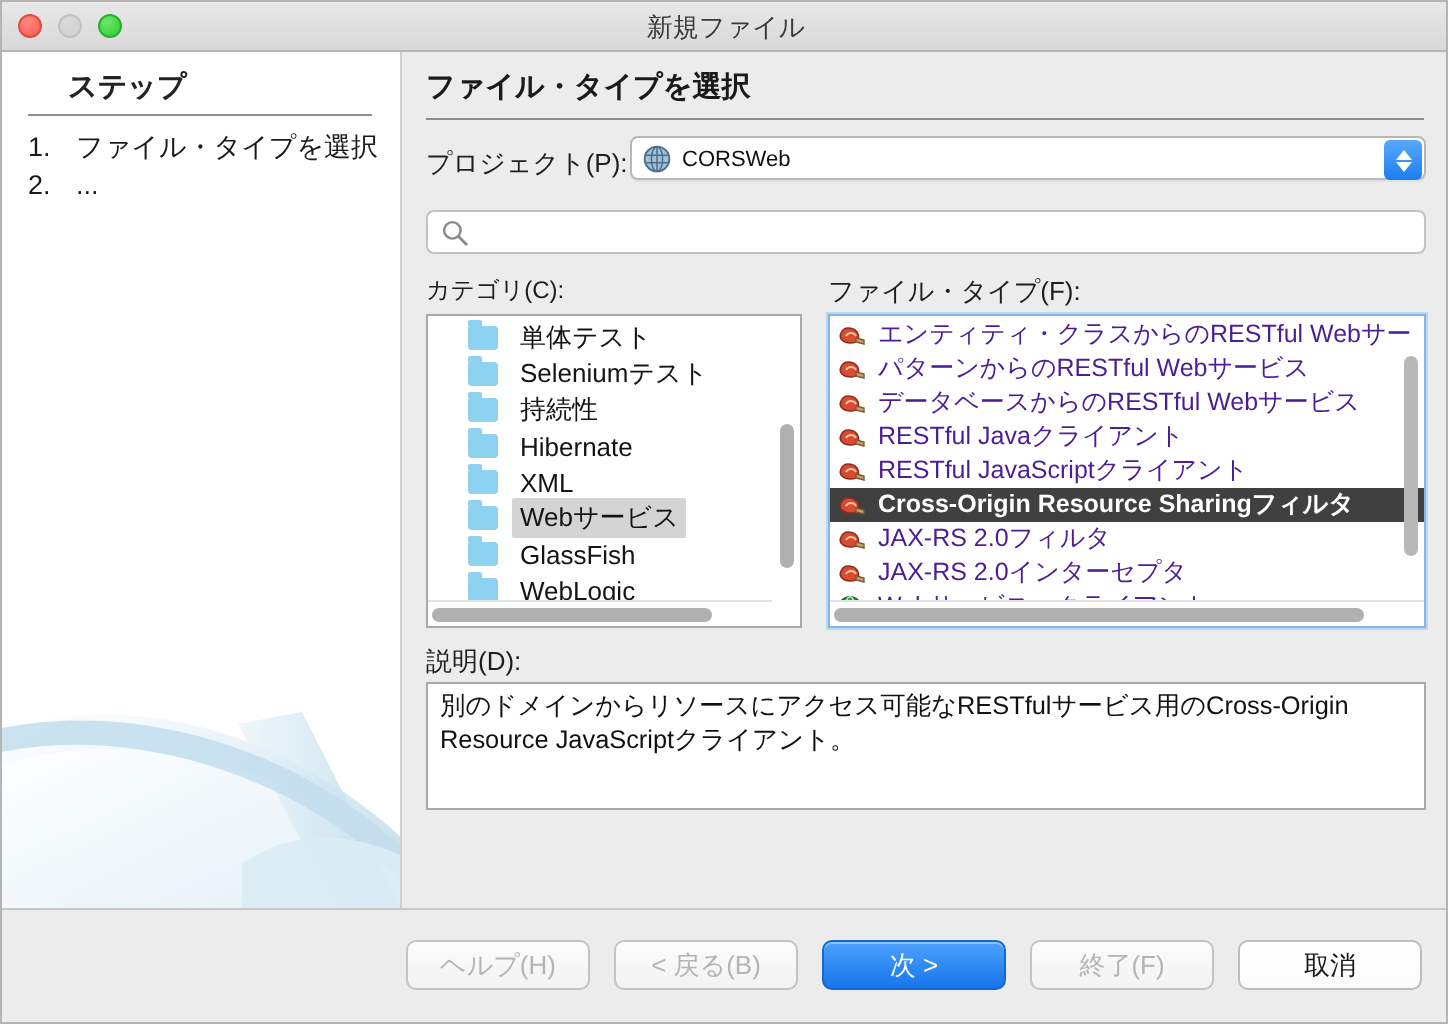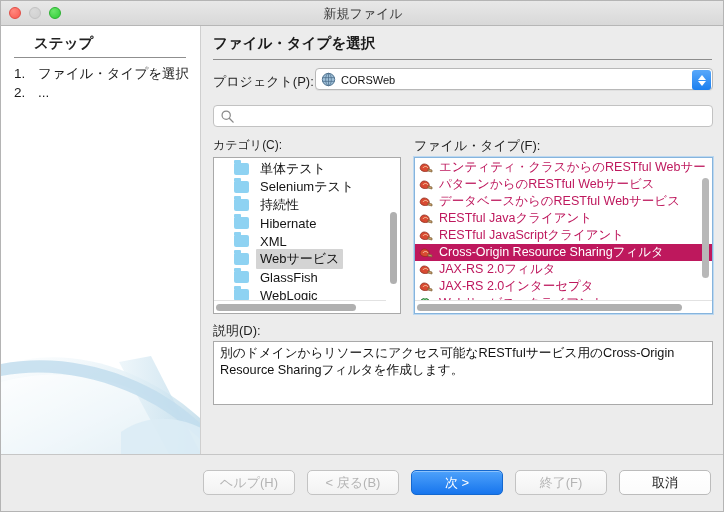--- a/index.html
+++ b/index.html
@@ -177,24 +177,24 @@
     width: 299px; height: 157px;
     background: #fff;
     border: 1px solid #86b4dd;
     outline: 1px solid #bcd8f0;
     overflow: hidden;
   }
   #type-items { position: absolute; left: 0; top: 1px; width: 297px; }
   .type-row {
     display: flex; align-items: center;
     height: 17px; padding-left: 3px;
-    font-size: 12.5px; color: #be185d;
+    font-size: 12.5px; color: #4c1d95;
     white-space: nowrap;
   }
-  .type-row.selected { background: #be185d; color: #fff; }
+  .type-row.selected { background: #404040; color: #fff; font-weight: bold; }
   .type-icon { width: 16px; height: 14px; flex: 0 0 16px; margin-right: 5px; }
   #type-vscroll {
     position: absolute; right: 3px; top: 20px;
     width: 7px; height: 100px; background: #b8b8b8; border-radius: 4px;
   }
   #type-hscroll-track {
     position: absolute; left: 0; bottom: 0; width: 297px; height: 13px;
     background: #fff; border-top: 1px solid #e2e2e2;
   }
   #type-hscroll-thumb {
@@ -442,21 +442,21 @@
         </div>
       </div>
       <div id="type-vscroll"></div>
       <div id="type-hscroll-track">
         <div id="type-hscroll-thumb"></div>
       </div>
     </div>
 
     <div id="desc-label">説明(D):</div>
     <div id="desc-box">
-      <div id="desc-text">別のドメインからリソースにアクセス可能なRESTfulサービス用のCross-Origin Resource Sharingフィルタを作成します。</div>
+      <div id="desc-text">別のドメインからリソースにアクセス可能なRESTfulサービス用のCross-Origin Resource JavaScriptクライアント。</div>
     </div>
   </div>
 
   <div id="footer">
     <div id="buttons">
       <div class="btn">ヘルプ(H)</div>
       <div class="btn">&lt; 戻る(B)</div>
       <div class="btn primary">次 &gt;</div>
       <div class="btn">終了(F)</div>
       <div class="btn enabled">取消</div>

